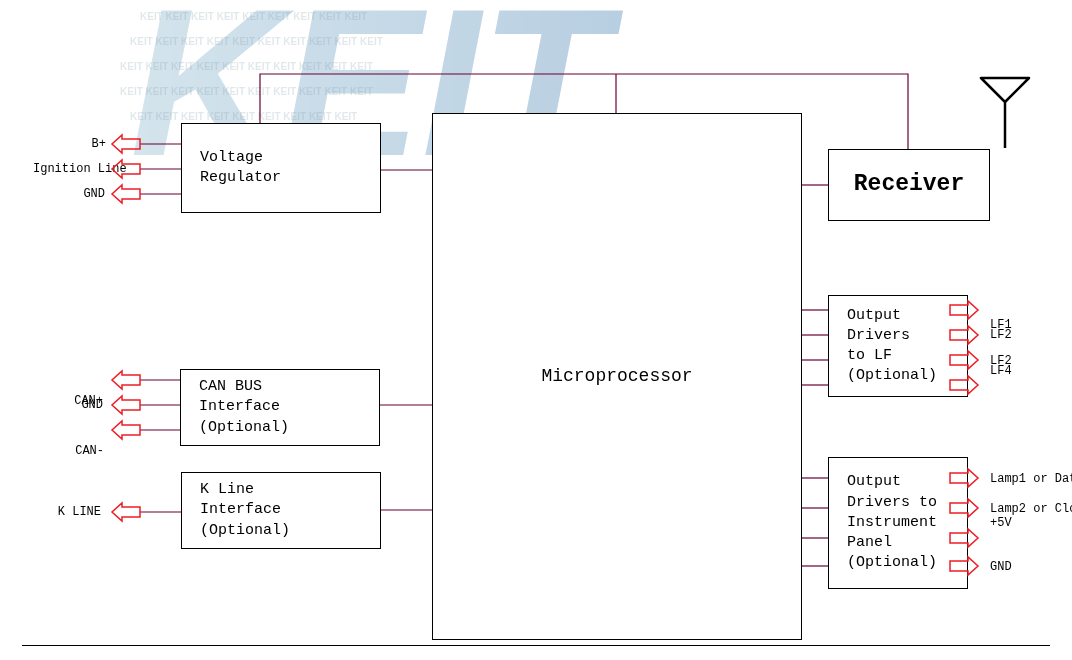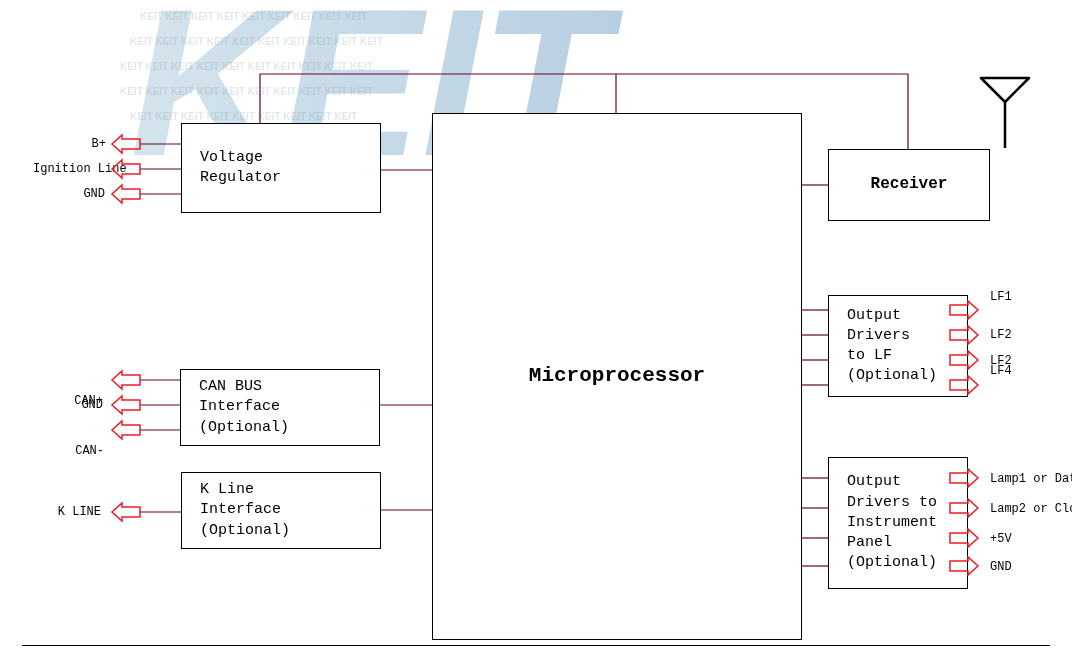--- a/index.html
+++ b/index.html
@@ -1,22 +1,22 @@
 <!DOCTYPE html>
 <html><head>
 <meta charset="utf-8">
 <style>
 html,body{margin:0;padding:0}
 body{width:1072px;height:660px;position:relative;font-family:"Courier New",monospace;background:#fff;overflow:hidden}
 .wm{position:absolute;pointer-events:none;z-index:0}
 .wm svg{width:100%;height:100%}
 .box{position:absolute;border:1.5px solid #000;background:#fff;display:flex;align-items:center;justify-content:center;text-align:center;font-size:15px;line-height:1.35;white-space:pre-line;z-index:3}
 .box.left{justify-content:flex-start;padding-left:18px;text-align:left}
-.mp{font-weight:700;font-size:21px}
-.rx{font-weight:700;font-size:16px}
+.mp{font-weight:400;font-size:18px}
+.rx{font-weight:700;font-size:23px}
 .pin-lbl{position:absolute;font-size:12px;z-index:3;white-space:nowrap}
 .pin-lbl.rt{text-align:right}
 .hr{position:absolute;left:22px;right:22px;top:645px;height:0;border-top:1.5px solid #000}
 svg.wires{position:absolute;left:0;top:0;width:1072px;height:660px;z-index:2}
 svg.wires path,svg.wires line{stroke:#660033;stroke-width:1.2;fill:none}
 svg.pins{position:absolute;left:0;top:0;width:1072px;height:660px;z-index:4}
 svg.pins path{stroke:#ed1c24;stroke-width:1.5;fill:none}
 </style>
 </head>
 <body>
@@ -63,27 +63,27 @@
 (Optional)</span></div>
 
 <span class="pin-lbl rt" style="left:86px;top:137px;width:20px">B+</span>
 <span class="pin-lbl rt" style="left:33px;top:162px;width:74px">Ignition Line</span>
 <span class="pin-lbl rt" style="left:75px;top:187px;width:30px">GND</span>
 <span class="pin-lbl rt" style="left:65px;top:394px;width:38px">CAN+</span>
 <span class="pin-lbl rt" style="left:73px;top:398px;width:30px">GND</span>
 <span class="pin-lbl rt" style="left:70px;top:444px;width:34px">CAN-</span>
 <span class="pin-lbl rt" style="left:53px;top:505px;width:48px">K LINE</span>
 
-<span class="pin-lbl" style="left:990px;top:290px">LF1</span>
+<span class="pin-lbl" style="left:990px;top:318px">LF1</span>
 <span class="pin-lbl" style="left:990px;top:328px">LF2</span>
 <span class="pin-lbl" style="left:990px;top:354px">LF2</span>
 <span class="pin-lbl" style="left:990px;top:364px">LF4</span>
 <span class="pin-lbl" style="left:990px;top:472px">Lamp1 or Data</span>
 <span class="pin-lbl" style="left:990px;top:502px">Lamp2 or Clock</span>
-<span class="pin-lbl" style="left:990px;top:532px">+5V</span>
+<span class="pin-lbl" style="left:990px;top:516px">+5V</span>
 <span class="pin-lbl" style="left:990px;top:560px">GND</span>
 
 <svg class="wires">
 
   <line x1="363" y1="170" x2="432" y2="170"></line>
   <line x1="363" y1="405" x2="432" y2="405"></line>
   <line x1="363" y1="510" x2="432" y2="510"></line>
 
   <line x1="801" y1="185" x2="828" y2="185"></line>
 

